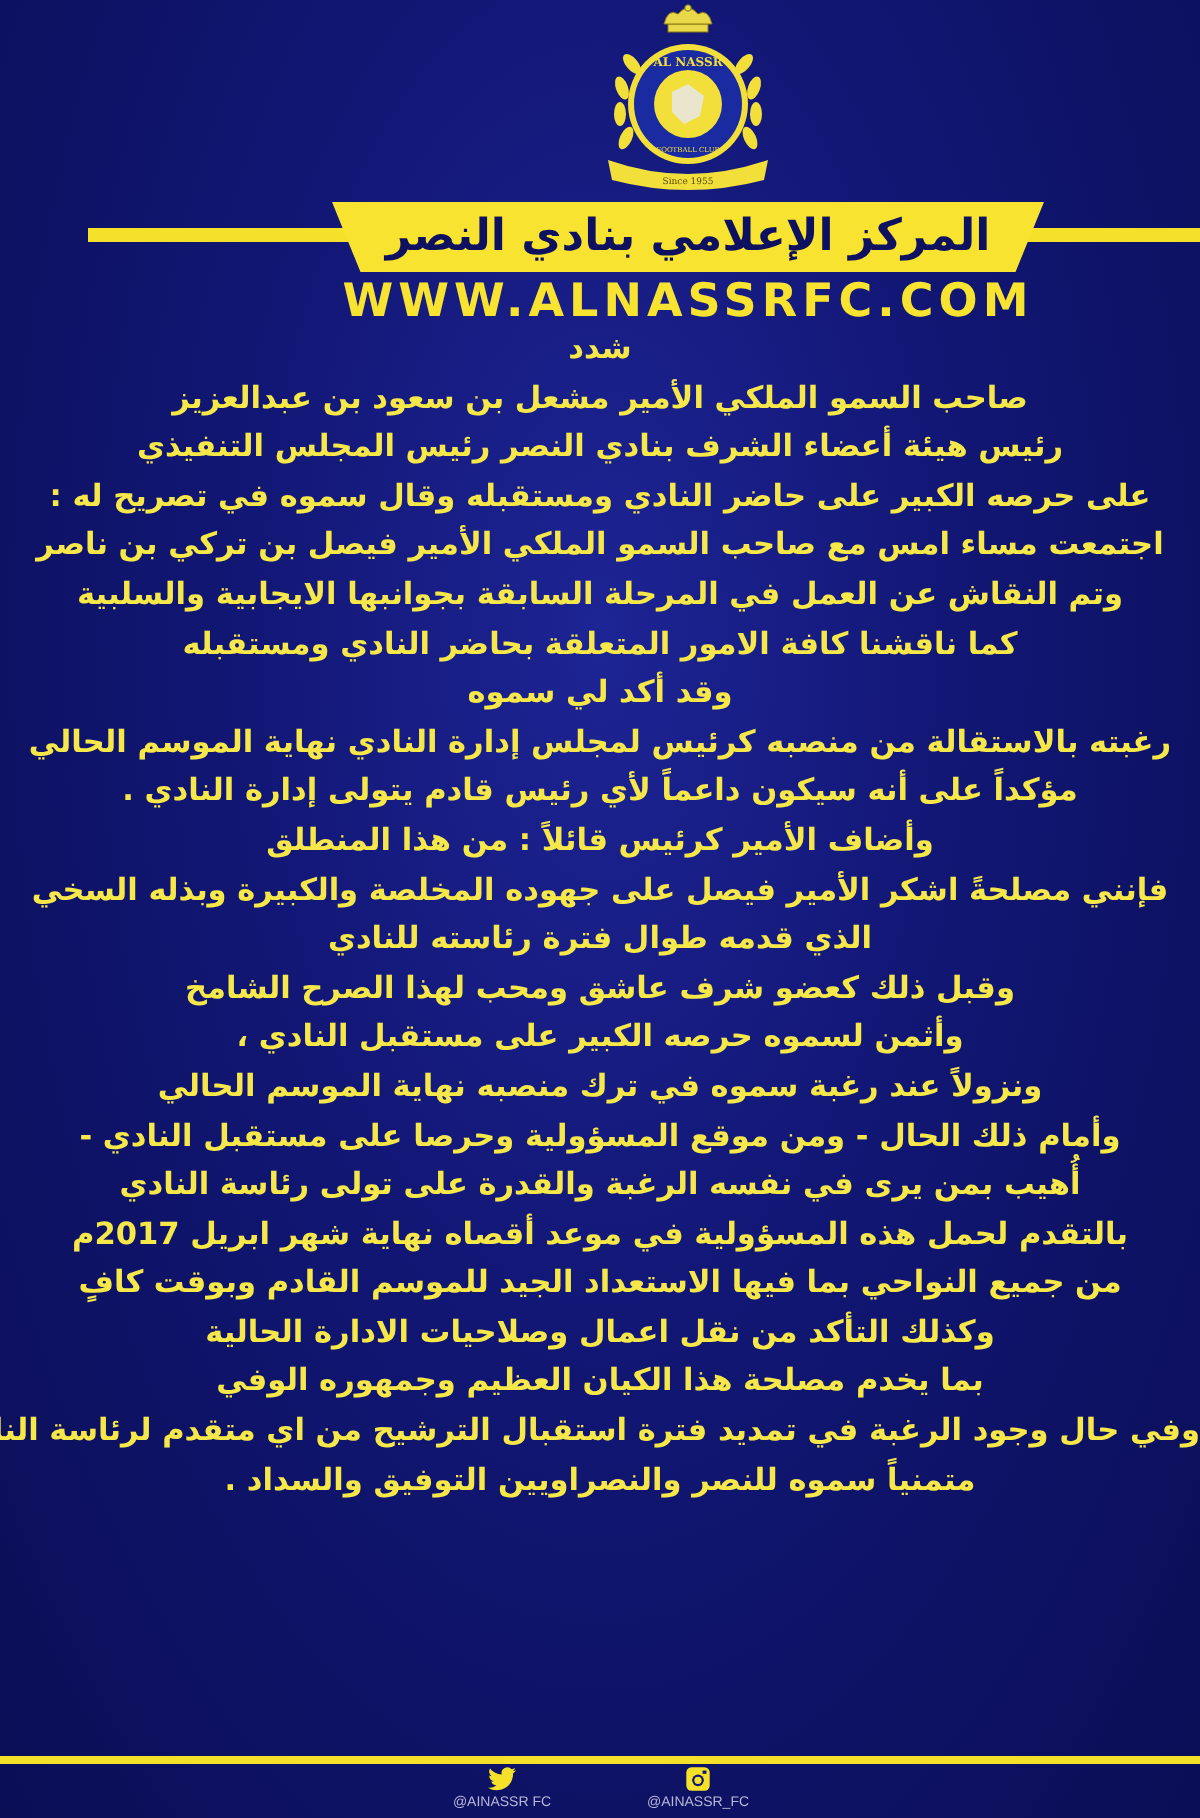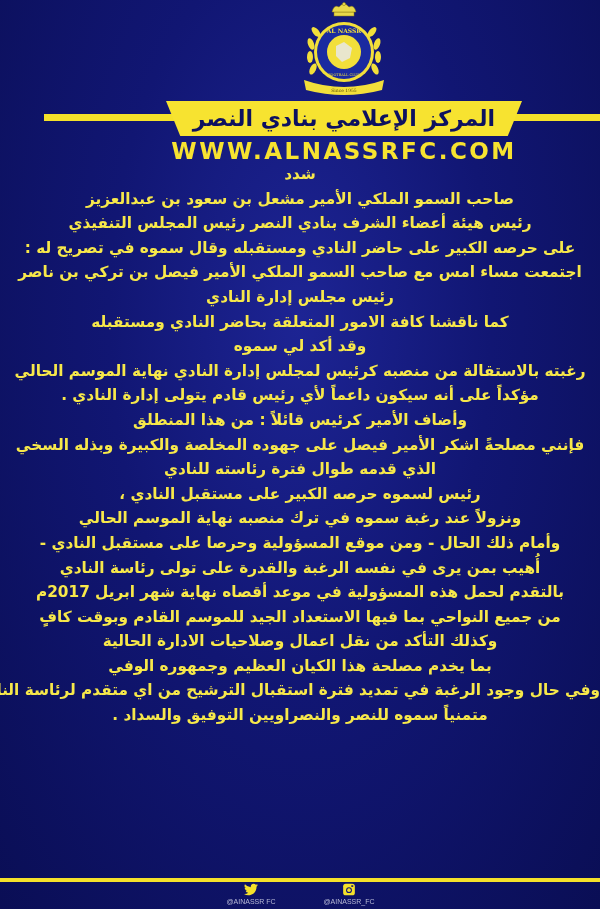--- a/index.html
+++ b/index.html
@@ -89,29 +89,30 @@
   </div>
   <div class="website">WWW.ALNASSRFC.COM</div>
 </div>
 
 <div class="body-text">
   <div class="line">شدد</div>
   <div class="line">صاحب السمو الملكي الأمير مشعل بن سعود بن عبدالعزيز</div>
   <div class="line">رئيس هيئة أعضاء الشرف بنادي النصر رئيس المجلس التنفيذي</div>
   <div class="line">على حرصه الكبير على حاضر النادي ومستقبله وقال سموه في تصريح له :</div>
   <div class="line">اجتمعت مساء امس مع صاحب السمو الملكي الأمير فيصل بن تركي بن ناصر</div>
-  <div class="line">رئيس مجلس إدارة النادي</div>
+  <div class="line">وتم النقاش عن العمل في المرحلة السابقة بجوانبها الايجابية والسلبية</div>
   <div class="line">كما ناقشنا كافة الامور المتعلقة بحاضر النادي ومستقبله</div>
   <div class="line">وقد أكد لي سموه</div>
   <div class="line">رغبته بالاستقالة من منصبه كرئيس لمجلس إدارة النادي نهاية الموسم الحالي</div>
   <div class="line">مؤكداً على أنه سيكون داعماً لأي رئيس قادم يتولى إدارة النادي .</div>
   <div class="line">وأضاف الأمير كرئيس قائلاً : من هذا المنطلق</div>
   <div class="line">فإنني مصلحةً اشكر الأمير فيصل على جهوده المخلصة والكبيرة وبذله السخي</div>
   <div class="line">الذي قدمه طوال فترة رئاسته للنادي</div>
-  <div class="line">رئيس لسموه حرصه الكبير على مستقبل النادي ،</div>
+  <div class="line">وقبل ذلك كعضو شرف عاشق ومحب لهذا الصرح الشامخ</div>
+  <div class="line">وأثمن لسموه حرصه الكبير على مستقبل النادي ،</div>
   <div class="line">ونزولاً عند رغبة سموه في ترك منصبه نهاية الموسم الحالي</div>
   <div class="line">وأمام ذلك الحال - ومن موقع المسؤولية وحرصا على مستقبل النادي -</div>
   <div class="line">أُهيب بمن يرى في نفسه الرغبة والقدرة على تولى رئاسة النادي</div>
   <div class="line">بالتقدم لحمل هذه المسؤولية في موعد أقصاه نهاية شهر ابريل 2017م</div>
   <div class="line">من جميع النواحي بما فيها الاستعداد الجيد للموسم القادم وبوقت كافٍ</div>
   <div class="line">وكذلك التأكد من نقل اعمال وصلاحيات الادارة الحالية</div>
   <div class="line">بما يخدم مصلحة هذا الكيان العظيم وجمهوره الوفي</div>
   <div class="line">وفي حال وجود الرغبة في تمديد فترة استقبال الترشيح من اي متقدم لرئاسة النادي</div>
   <div class="line">متمنياً سموه للنصر والنصراويين التوفيق والسداد .</div>
 </div>

